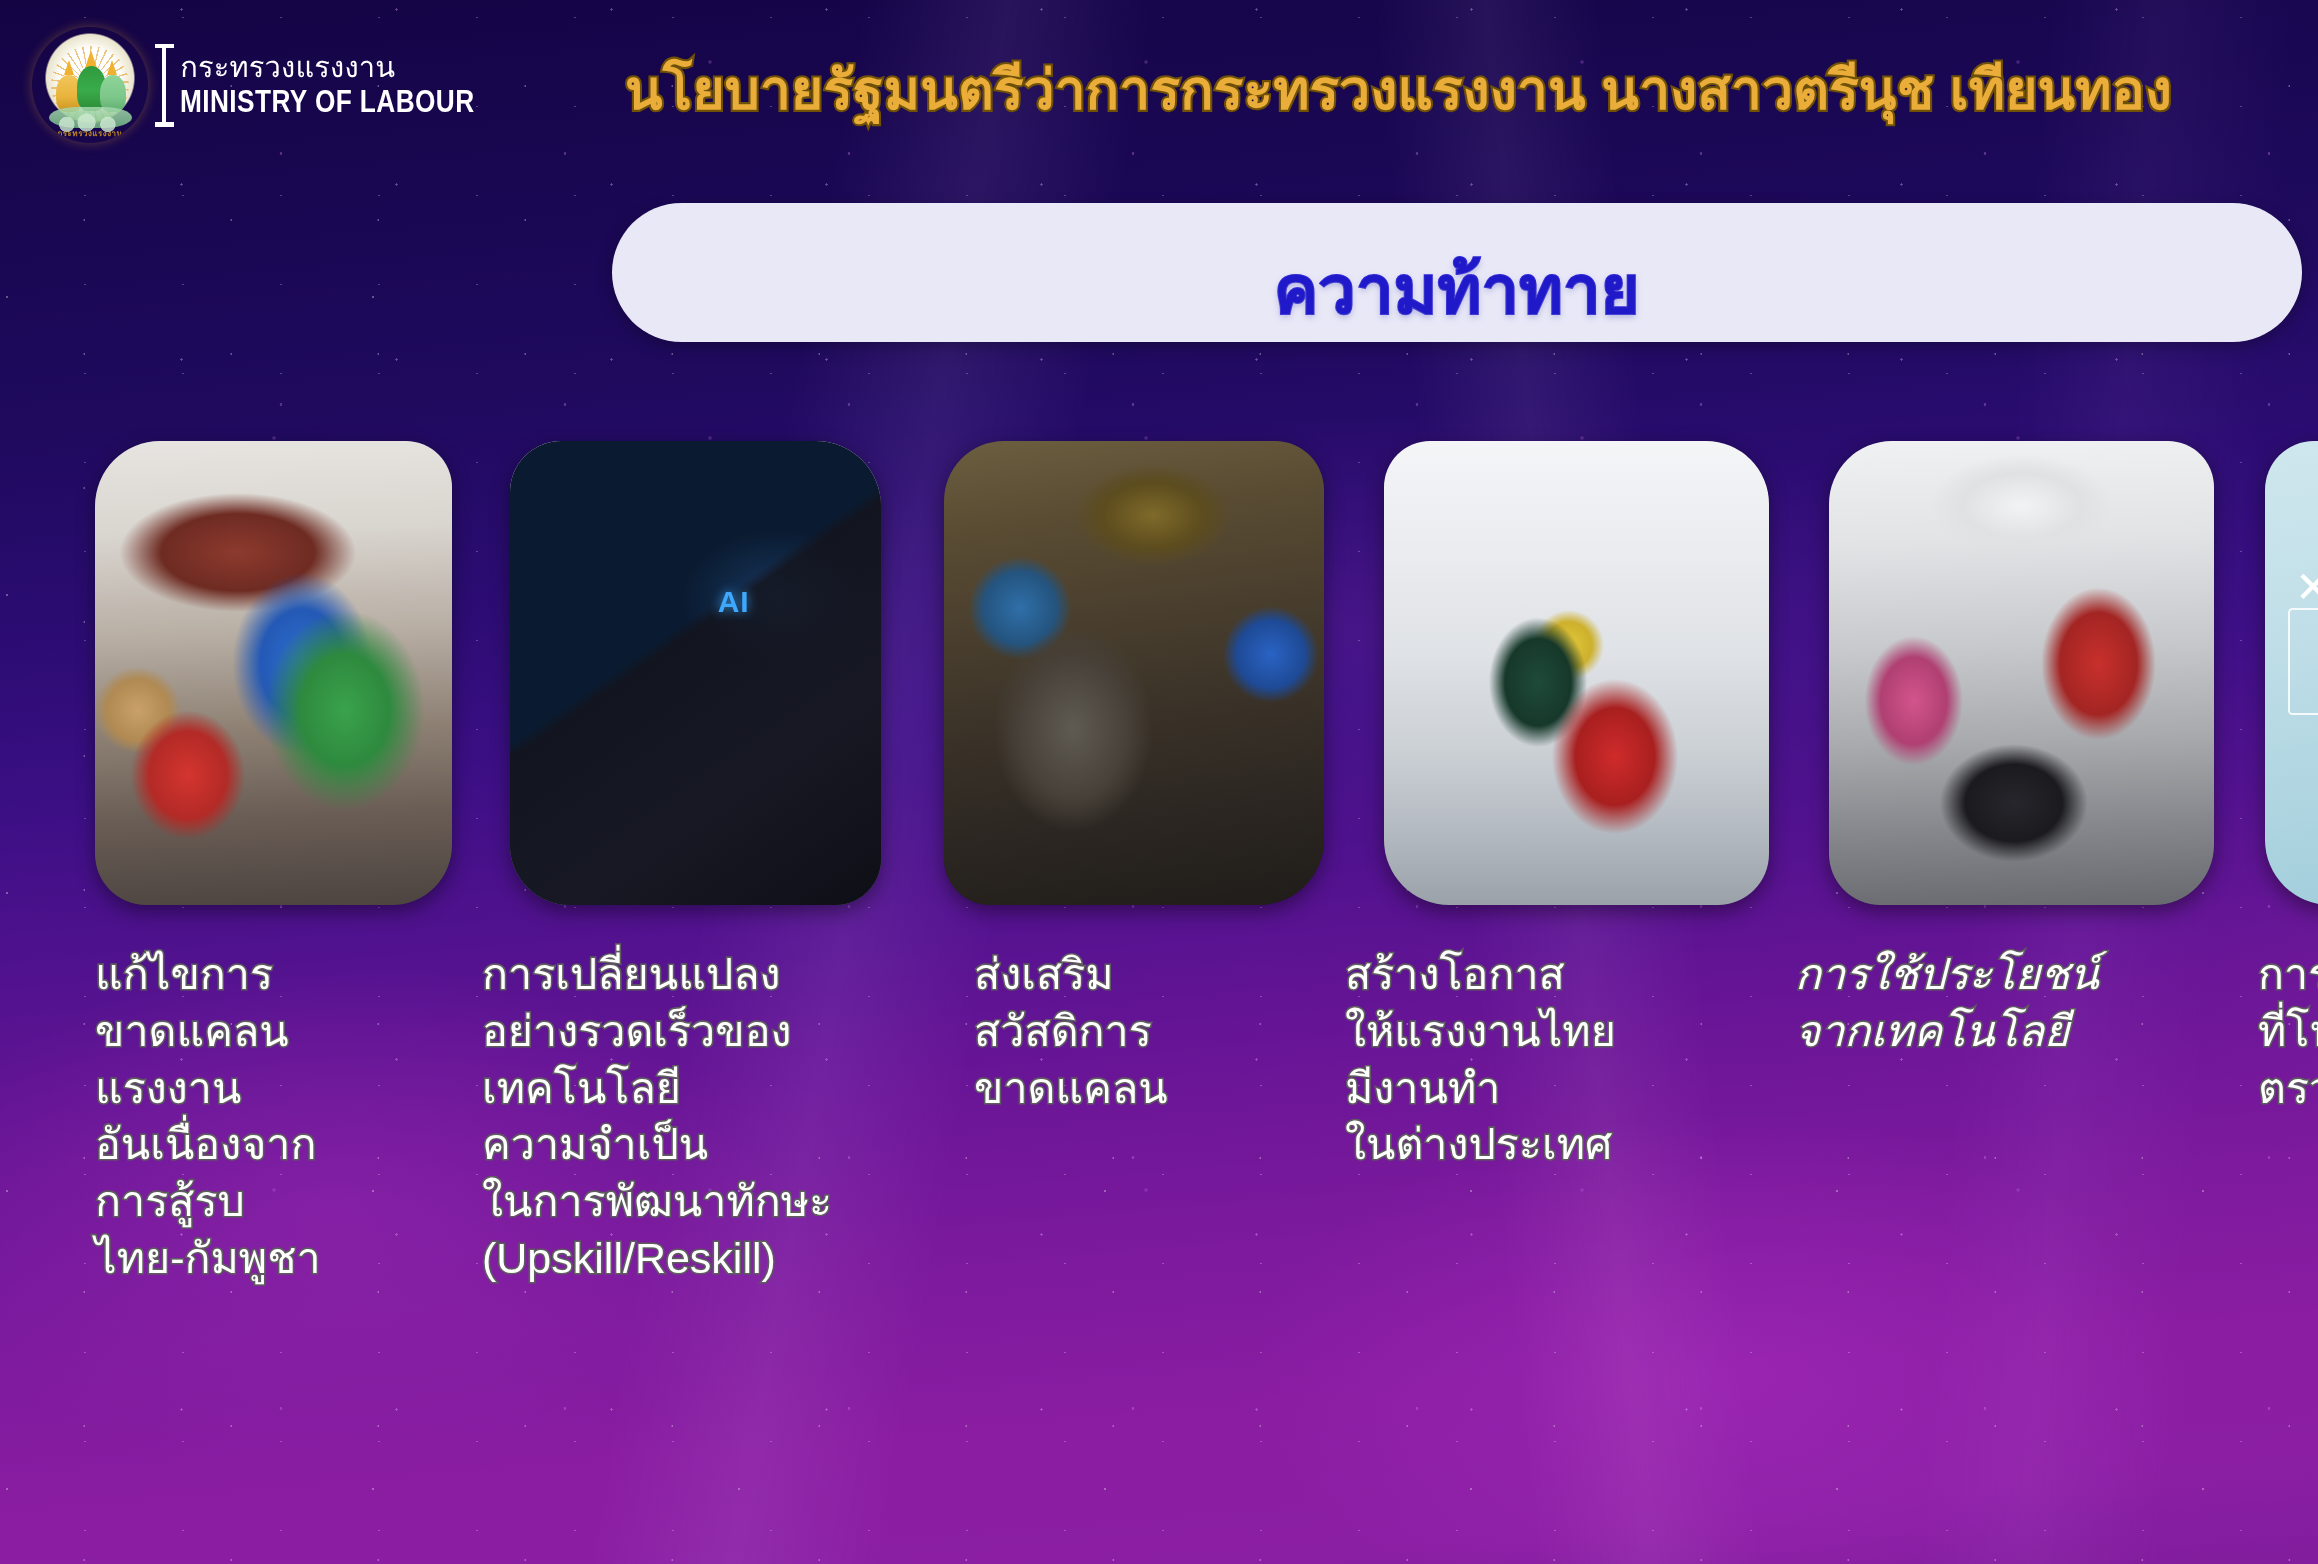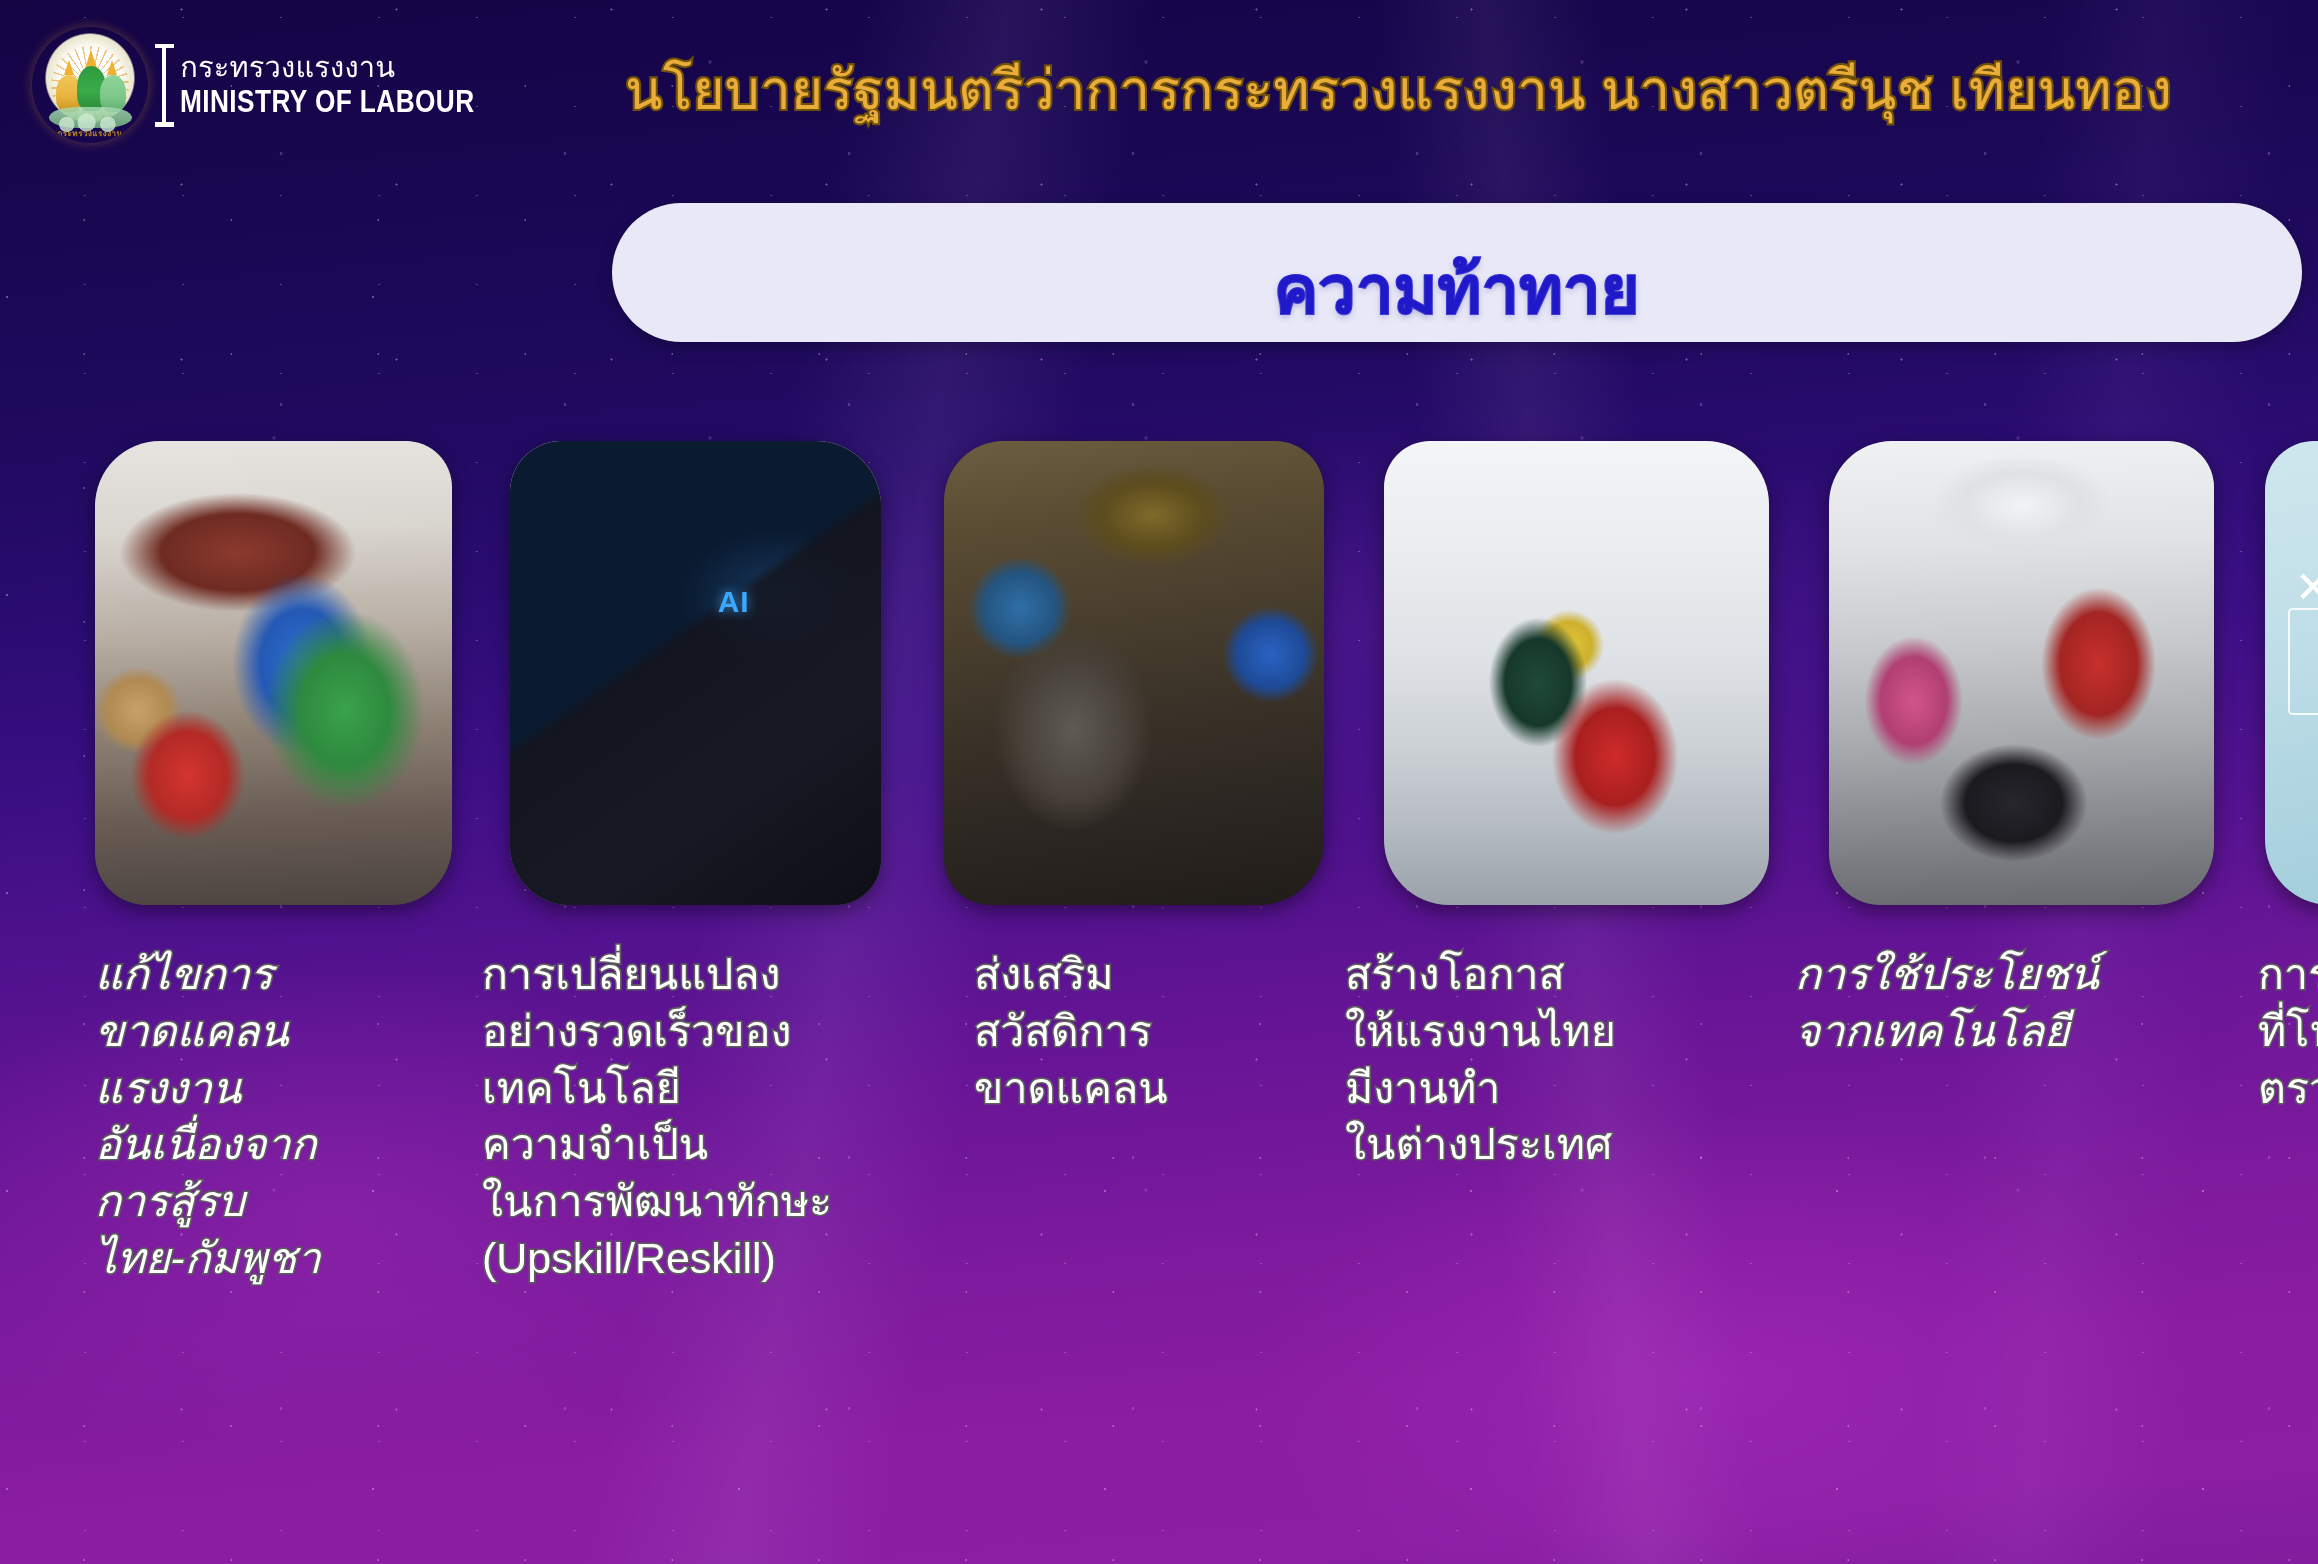--- a/index.html
+++ b/index.html
@@ -111,21 +111,21 @@
   .bracket::after{ bottom:0; }
 
   .logo-text{ display:flex; flex-direction:column; justify-content:center; gap:1.9px; }
   .logo-th{ color:#fff; font-size:29px; line-height:1.08; font-weight:400; letter-spacing:0.2px; }
   .logo-en{ color:#fff; font-size:32px; line-height:1.02; font-weight:700; letter-spacing:0.5px;
             transform:scaleX(.82); transform-origin:left center; }
 
   #header-title{
     position:absolute; left:501px; top:60px; width:1795px;
     text-align:center;
-    font-size:55px; font-weight:400; line-height:1.12;
+    font-size:55px; font-weight:700; line-height:1.12;
     color:#eaad3a;
     -webkit-text-stroke:4.2px #6e5006;
     paint-order:stroke fill;
     letter-spacing:0.2px;
     white-space:nowrap;
   }
 
   
   #title-pill{
     position:absolute; left:612px; top:203px; width:1690px; height:139px;
@@ -225,21 +225,21 @@
   
   #captions{ position:absolute; left:0; top:946px; width:2782px; }
   .cap{
     position:absolute; top:0;
     color:#ffffff;
     font-size:43px; line-height:1.32; font-weight:400;
     -webkit-text-stroke:3.2px #5d5d5d;
     paint-order:stroke fill;
     white-space:pre-line;
   }
-  #cap-1{ left:95px;  width:390px;font-style:italic; }
+  #cap-1{ left:95px;  width:390px; }
   #cap-2{ left:482px; width:464px; }
   #cap-3{ left:974px; width:371px; }
   #cap-4{ left:1345px; width:417px; }
   #cap-5{ left:1795px; width:436px;font-style:italic; }
   #cap-6{ left:2258px; width:436px; }
 </style>
 </head>
 <body>
 
 <div id="slide">

